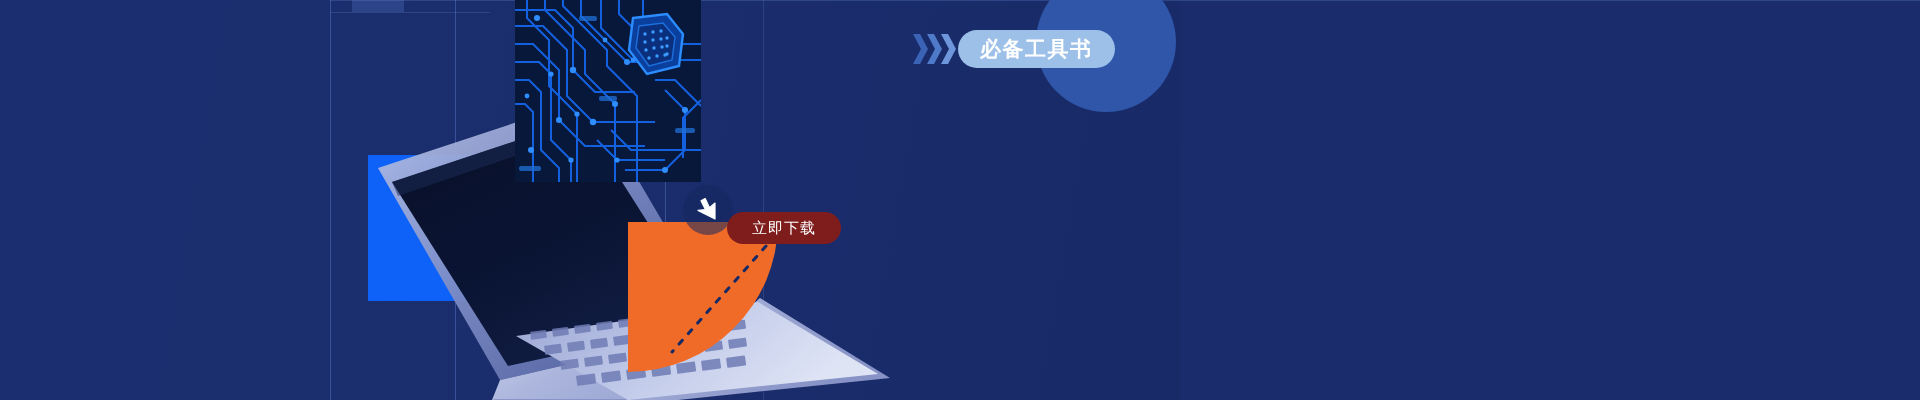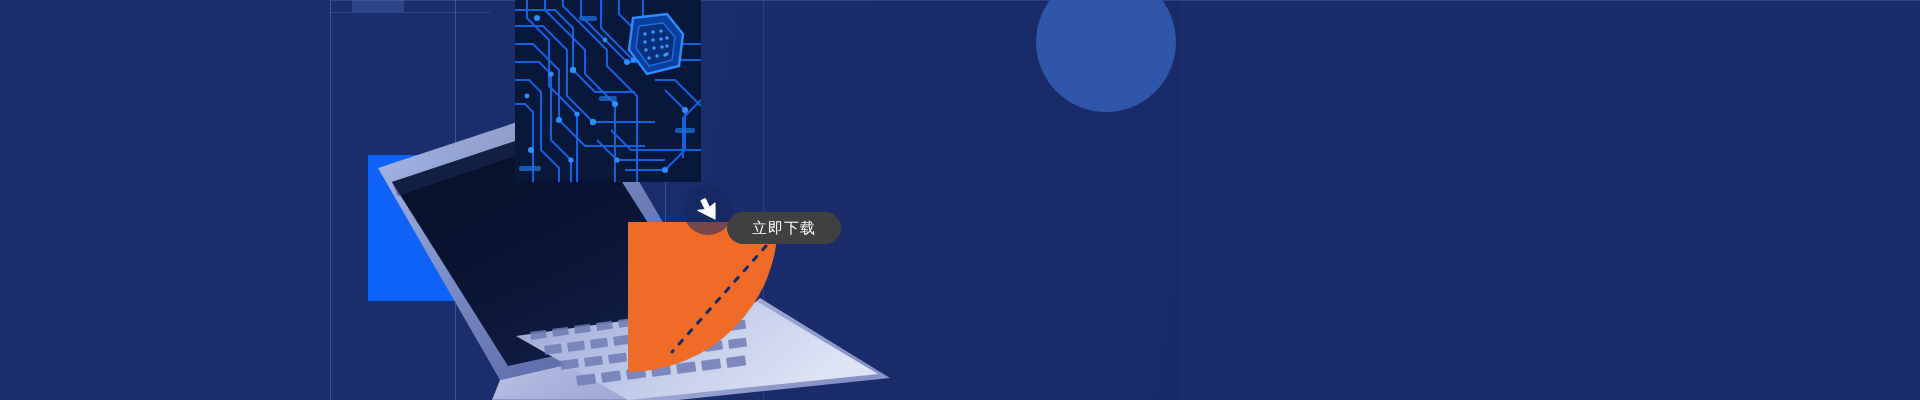--- a/index.html
+++ b/index.html
@@ -160,21 +160,21 @@
     justify-content: center;
   }
   .cursor-badge svg { display: block; }
 
   
   .cta-btn {
     position: absolute;
     left: 727px; top: 212px;
     width: 114px; height: 32px;
     border: none;
-    background: #404040;
+    background: #7f1d1d;
     border-radius: 16px;
     color: #ffffff;
     font-family: "Liberation Sans", "DejaVu Sans", sans-serif;
     font-size: 15px;
     letter-spacing: 1px;
     cursor: pointer;
     display: flex;
     align-items: center;
     justify-content: center;
     padding: 0;
@@ -370,20 +370,40 @@
     </svg>
   </div>
 
   <div class="orange-arc"></div>
   <svg class="arc-dotline" width="130" height="130" viewBox="0 0 130 130" xmlns="http://www.w3.org/2000/svg">
     <line x1="118" y1="6" x2="24" y2="112" stroke="#142a66" stroke-width="3" stroke-dasharray="5 9" stroke-linecap="round"></line>
   </svg>
 
   <div class="hero-circle"></div>
 
+  <div class="badge-wrap">
+    <div class="chevrons">
+      <span class="chev">
+        <svg width="17" height="34" viewBox="0 0 17 34" xmlns="http://www.w3.org/2000/svg">
+          <path d="M1 2 L8 2 L16 17 L8 32 L1 32 L9 17 Z" fill="#3b63b5"></path>
+        </svg>
+      </span>
+      <span class="chev">
+        <svg width="17" height="34" viewBox="0 0 17 34" xmlns="http://www.w3.org/2000/svg">
+          <path d="M1 2 L8 2 L16 17 L8 32 L1 32 L9 17 Z" fill="#4f79c9"></path>
+        </svg>
+      </span>
+      <span class="chev">
+        <svg width="17" height="34" viewBox="0 0 17 34" xmlns="http://www.w3.org/2000/svg">
+          <path d="M1 2 L8 2 L16 17 L8 32 L1 32 L9 17 Z" fill="#6d97da"></path>
+        </svg>
+      </span>
+    </div>
+    <div class="badge-pill">必备工具书</div>
+  </div>
 
 
   <div class="cursor-badge">
     <svg width="30" height="30" viewBox="0 0 30 30" xmlns="http://www.w3.org/2000/svg">
       <path d="M5 4 L5 20 L10.5 15.2 L14.8 24.5 L19 22.2 L14.6 13.4 L22 12.6 Z" fill="#ffffff" stroke="#ffffff" stroke-width="1.2" stroke-linejoin="round" transform="rotate(180 13.5 14)"></path>
     </svg>
   </div>
 
   <button class="cta-btn">立即下载</button>
 

